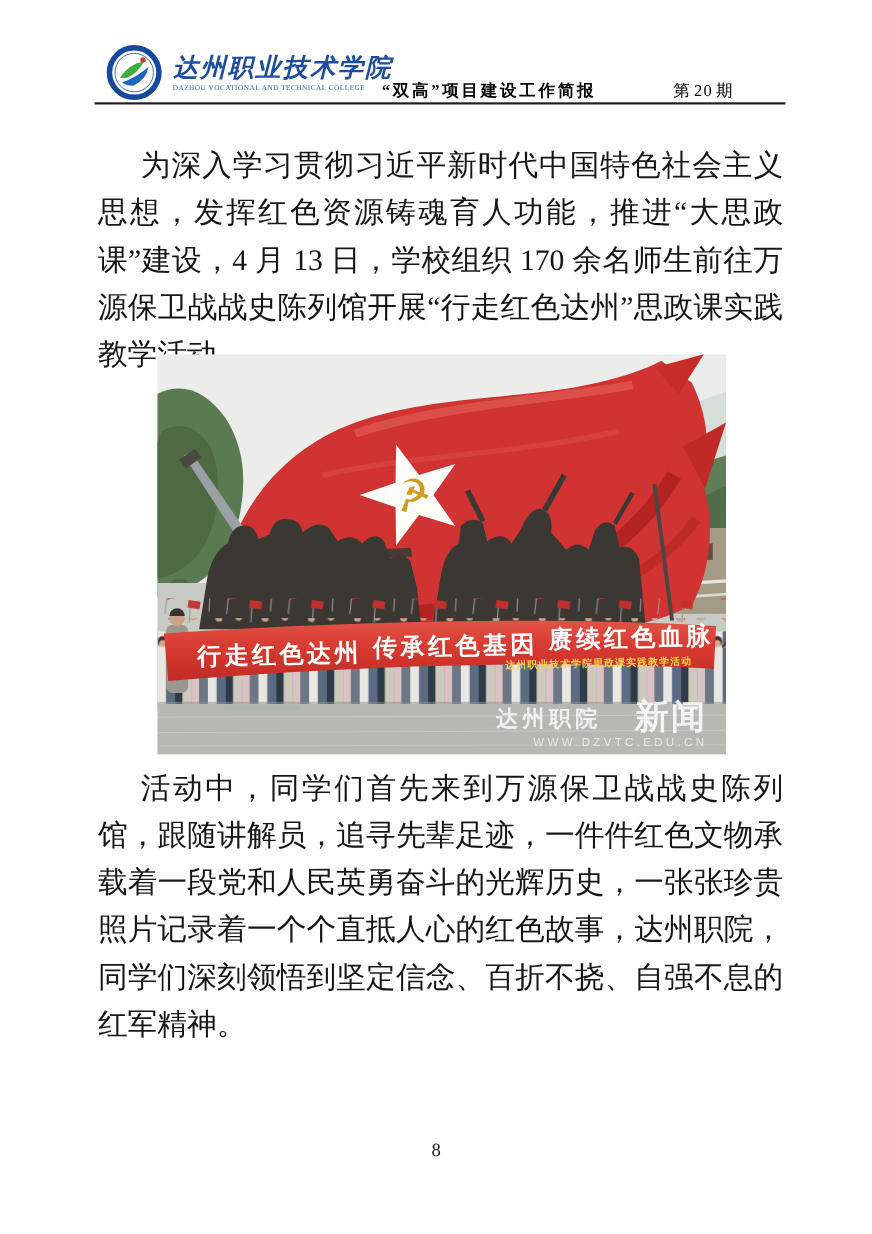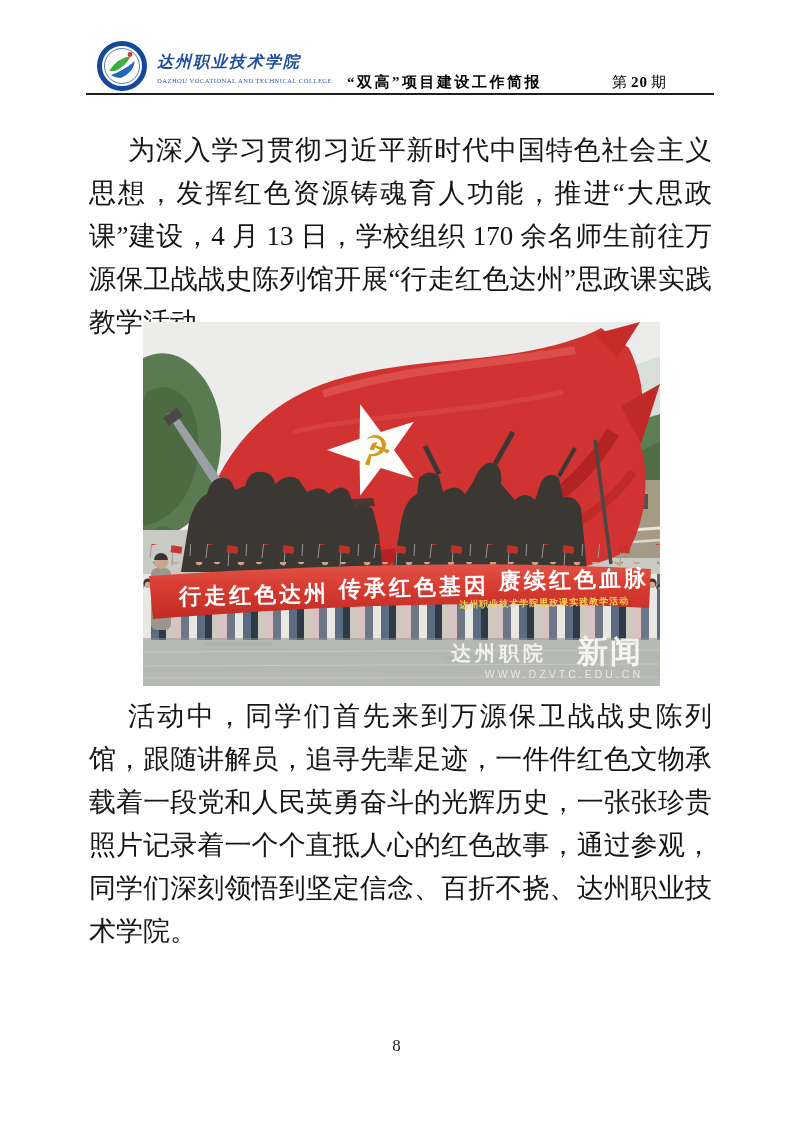--- a/index.html
+++ b/index.html
@@ -4,25 +4,25 @@
 <style>
   html,body{margin:0;padding:0;background:#888;}
   #page{
     position:relative;width:793px;height:1122px;margin:0 auto;
     background:#ffffff;overflow:hidden;
     font-family:"Liberation Serif","DejaVu Serif",serif;color:#141414;
   }
   
   .logo-wrap{position:absolute;left:96px;top:40px;display:flex;align-items:center;gap:9px;}
   .logo-names{display:flex;flex-direction:column;justify-content:center;}
-  .logo-zh{font-size:16px;font-weight:bold;font-style:italic;color:#1d4d9e;letter-spacing:2px;line-height:26px;}
+  .logo-zh{font-size:23px;font-weight:bold;font-style:italic;color:#1d4d9e;letter-spacing:2px;line-height:26px;}
   .logo-en{font-size:6.6px;color:#2a5ca8;letter-spacing:0.45px;margin-top:2px;font-family:"Liberation Serif",serif;}
   .header-title{position:absolute;left:347px;top:73px;font-size:15px;font-weight:bold;letter-spacing:2.5px;color:#000;font-family:Liberation Serif, serif;}
   .issue{position:absolute;left:612px;top:73px;font-size:15px;color:#000;letter-spacing:1px;}
-  .issue .num{font-weight:bold;margin:0 3px;}
+  .issue .num{font-weight:normal;margin:0 3px;}
   .header-rule{position:absolute;left:86px;top:93px;width:628px;height:2.4px;background:#1f1f1f;}
   
   .para{
     position:absolute;left:89px;width:623px;
     font-size:27px;line-height:43px;text-align:justify;
     text-indent:39px;color:#161616;margin:0;
   }
   #para1{top:129px;}
   #para2{top:695px;}
   
@@ -183,17 +183,17 @@
       </g>
 
       <g font-family="'Liberation Sans','DejaVu Sans',sans-serif">
         <text x="404" y="338" text-anchor="end" font-size="20" font-weight="bold" letter-spacing="4" fill="#ffffff" opacity="0.8">达州职院</text>
         <text x="500" y="340" text-anchor="end" font-size="31" font-weight="bold" letter-spacing="2" fill="#ffffff" opacity="0.85">新闻</text>
         <text x="500" y="356" text-anchor="end" font-size="10.5" letter-spacing="3" fill="#ffffff" opacity="0.65">WWW.DZVTC.EDU.CN</text>
       </g>
     </svg>
   </div>
 
-  <p class="para" id="para2">活动中，同学们首先来到万源保卫战战史陈列馆，跟随讲解员，追寻先辈足迹，一件件红色文物承载着一段党和人民英勇奋斗的光辉历史，一张张珍贵照片记录着一个个直抵人心的红色故事，通过参观，同学们深刻领悟到坚定信念、百折不挠、达州职业技术学院。</p>
+  <p class="para" id="para2">活动中，同学们首先来到万源保卫战战史陈列馆，跟随讲解员，追寻先辈足迹，一件件红色文物承载着一段党和人民英勇奋斗的光辉历史，一张张珍贵照片记录着一个个直抵人心的红色故事，达州职院，同学们深刻领悟到坚定信念、百折不挠、自强不息的红军精神。</p>
 
   <div class="page-num">8</div>
 
 </div>
 
 </body></html>

